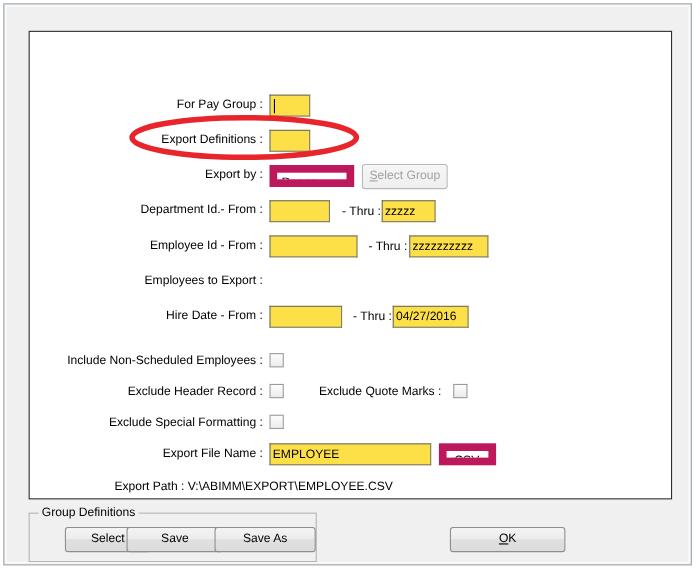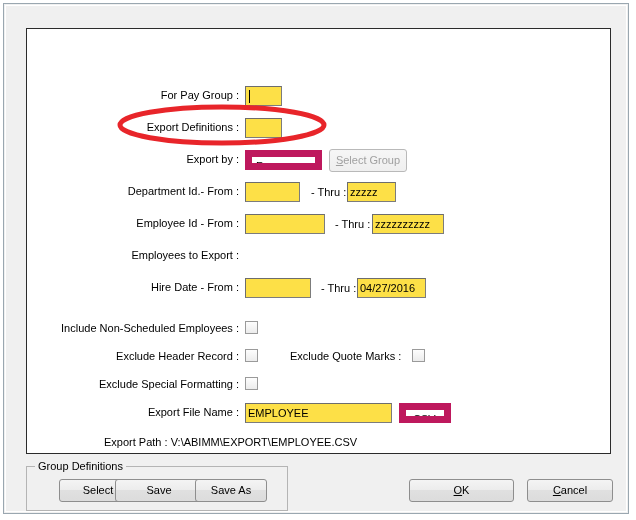--- a/index.html
+++ b/index.html
@@ -255,19 +255,18 @@
   </div>
 
   <svg id="highlight-ellipse" viewBox="0 0 212 42">
     <ellipse cx="106" cy="21" rx="102" ry="18" fill="none" stroke="#e8252a" stroke-width="5"></ellipse>
   </svg>
 
   <div id="report-definitions-group">
     <div id="report-definitions-legend">Group Definitions</div>
     <div class="btn" style="left:8px; top:12px; width:78px;margin-left:24px;">Select</div>
     <div class="btn" style="left:88px; top:12px; width:88px;">Save</div>
-    <div class="btn" style="left:168px; top:12px; width:72px;">Save As</div>
+    <div class="btn" style="left:168px; top:12px; width:92px;">Save As</div>
   </div>
 
   <div class="btn" style="left:405px; top:475px; width:105px;"><u>O</u>K</div>
-  <div class="btn" style="left:523px; top:475px; width:86px;"><u>C</u>ancel</div>
 
 </div>
 
 </body></html>

